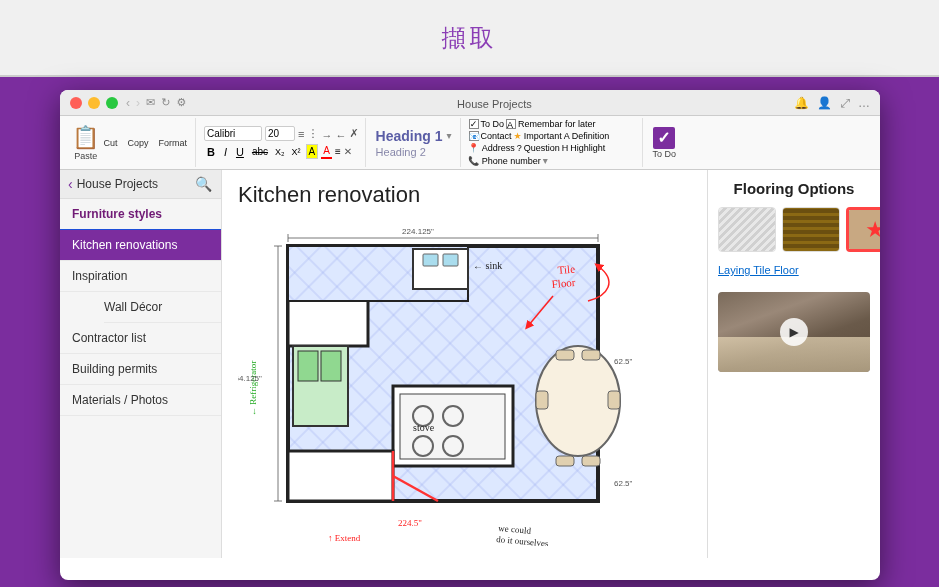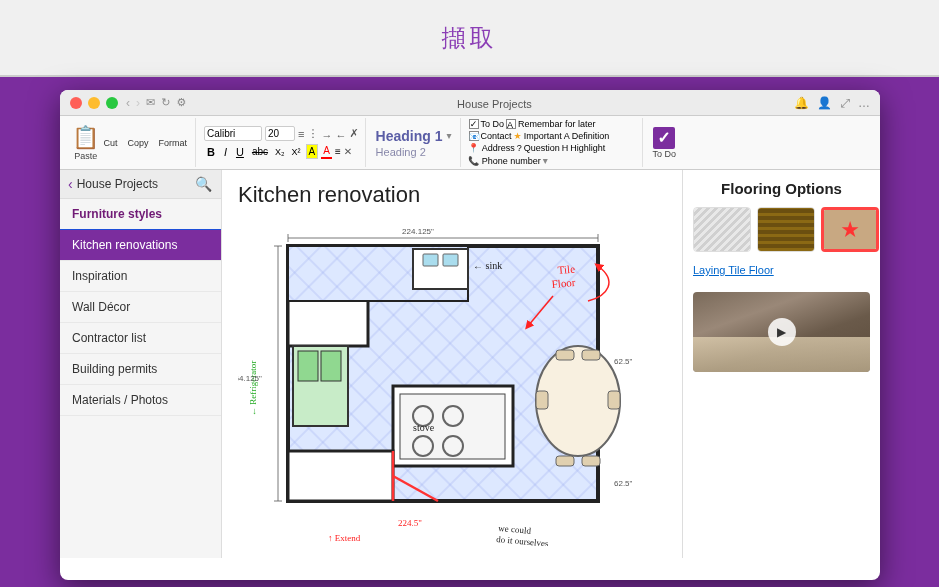--- a/index.html
+++ b/index.html
@@ -155,21 +155,21 @@
       <div style="width:162px; background:#f5f5f5; border-right:1px solid #ddd; flex-shrink:0; display:flex; flex-direction:column;">
         <div style="display:flex; align-items:center; padding:6px 8px; border-bottom:1px solid #ddd; background:#ececec;">
           <span style="font-size:14px;color:#7b2d9e;cursor:pointer;margin-right:4px;">‹</span>
           <span style="font-size:12px;font-weight:500;color:#333;flex:1;">House Projects</span>
           <span style="font-size:14px;color:#888;cursor:pointer;">🔍</span>
         </div>
         <div>
           <div style="padding:8px 12px;font-size:12px;color:#701a75;cursor:pointer;border-bottom:1px solid #1d4ed8;font-weight:bold;">Furniture styles</div>
           <div style="padding:8px 12px;font-size:12px;color:white;cursor:pointer;border-bottom:1px solid #e8e8e8;background:#7b2d9e;">Kitchen renovations</div>
           <div style="padding:8px 12px;font-size:12px;color:#333;cursor:pointer;border-bottom:1px solid #e8e8e8;">Inspiration</div>
-          <div style="padding:8px 12px;font-size:12px;color:#333;cursor:pointer;border-bottom:1px solid #e8e8e8;">Wall Décor</div>
+          <div style="padding:8px 0;font-size:12px;color:#333;cursor:pointer;border-bottom:1px solid #e8e8e8;margin-left:44px;">Wall Décor</div>
           <div style="padding:8px 12px;font-size:12px;color:#333;cursor:pointer;border-bottom:1px solid #e8e8e8;">Contractor list</div>
           <div style="padding:8px 12px;font-size:12px;color:#333;cursor:pointer;border-bottom:1px solid #e8e8e8;">Building permits</div>
           <div style="padding:8px 12px;font-size:12px;color:#333;cursor:pointer;border-bottom:1px solid #e8e8e8;">Materials / Photos</div>
         </div>
       </div>
 
       <div style="flex:1; overflow:hidden; display:flex; flex-direction:column;">
         <div style="display:flex; flex:1; overflow:hidden;">
 
           <div style="flex:1; padding:12px 16px; overflow:hidden; position:relative; background:#fff;">
@@ -263,21 +263,21 @@
                   <marker id="arrowBlack" markerWidth="6" markerHeight="6" refX="3" refY="3" orient="auto">
                     <path d="M0,0 L0,6 L6,3 z" fill="#333"></path>
                   </marker>
                 </defs>
 
                 <path d="M350 85 C 370 80 380 65 360 50" stroke="#ff2222" stroke-width="1.5" fill="none" marker-end="url(#arrowRed)"></path>
               </svg>
             </div>
           </div>
 
-          <div style="width:198px; border-left:1px solid #ddd; padding:10px; background:#fff; overflow-y:auto;">
+          <div style="width:173px; border-left:1px solid #ddd; padding:10px; background:#fff; overflow-y:auto;">
             <h2 style="font-size:15px;font-weight:700;color:#222;text-align:center;margin-bottom:10px;">Flooring Options</h2>
 
             <div style="display:flex; gap:6px; margin-bottom:12px;">
 
               <div style="width:58px;height:45px;border-radius:4px;border:1px solid #ddd;overflow:hidden;cursor:pointer;flex-shrink:0;">
                 <div style="width:100%;height:100%;background:linear-gradient(135deg,#e8e8e8 25%,#d0d0d0 25%,#d0d0d0 50%,#e8e8e8 50%,#e8e8e8 75%,#d0d0d0 75%);background-size:8px 8px;"></div>
               </div>
 
               <div style="width:58px;height:45px;border-radius:4px;border:1px solid #ddd;overflow:hidden;cursor:pointer;flex-shrink:0;">
                 <div style="width:100%;height:100%;background:repeating-linear-gradient(0deg,#8B6914,#8B6914 3px,#6B4F10 3px,#6B4F10 7px);"></div>

